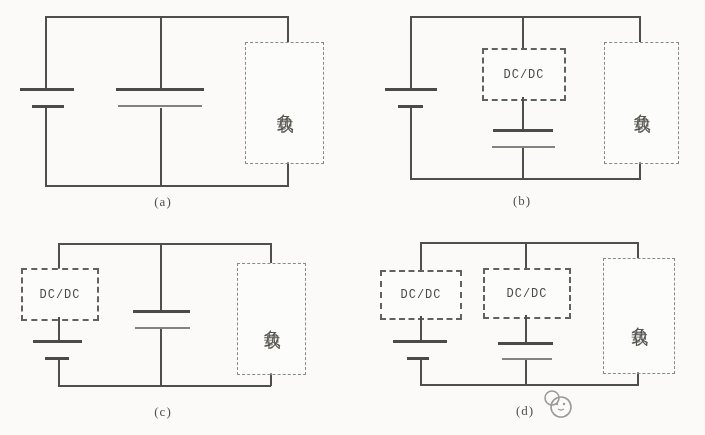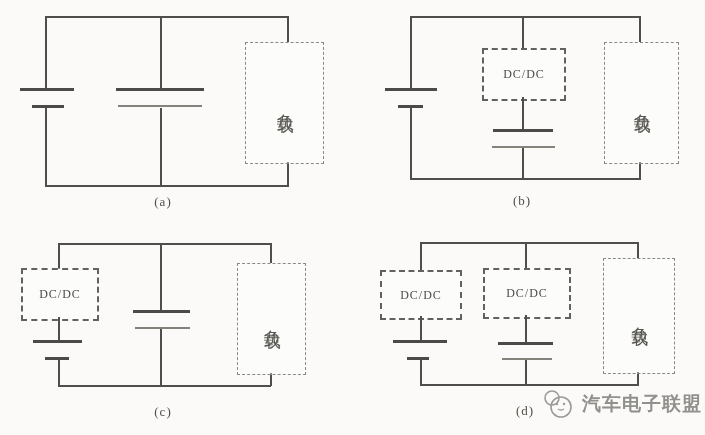--- a/index.html
+++ b/index.html
@@ -16,21 +16,21 @@
   .plate{position:absolute;background:#4a4a46;height:3px;}
   .plate.thin{background:#83837c;height:2px;}
   .box{
     position:absolute;
     background:rgba(255,255,255,0.35);
     display:flex;align-items:center;justify-content:center;
     color:#4a4a46;
   }
   .box.dcdc{
     border:2px dashed #62625d;
-    font-family:Liberation Serif, serif;
+    font-family:Liberation Mono, monospace;
     font-size:12px;letter-spacing:1px;
   }
   .box.load{
     border:1.5px dashed #8a8a84;
     font-size:17px;
     letter-spacing:3px;
     color:#57554f;
   }
   .vtext{
     writing-mode:vertical-rl;
@@ -181,16 +181,15 @@
   </div>
 
   <div class="watermark">
     <svg width="38" height="32" viewBox="0 0 38 32">
       <circle cx="12" cy="10" r="7" fill="none" stroke="#9a9a96" stroke-width="1.6"></circle>
       <circle cx="21" cy="19" r="10" fill="none" stroke="#9a9a96" stroke-width="1.6"></circle>
       <circle cx="17" cy="16" r="1.2" fill="#9a9a96"></circle>
       <circle cx="24" cy="16" r="1.2" fill="#9a9a96"></circle>
       <path d="M18 21 q3 2 6 0" fill="none" stroke="#9a9a96" stroke-width="1.4"></path>
     </svg>
-    <span class="watermark-text">汽车电子联盟</span>
   </div>
 
 </div>
 
 </body></html>

